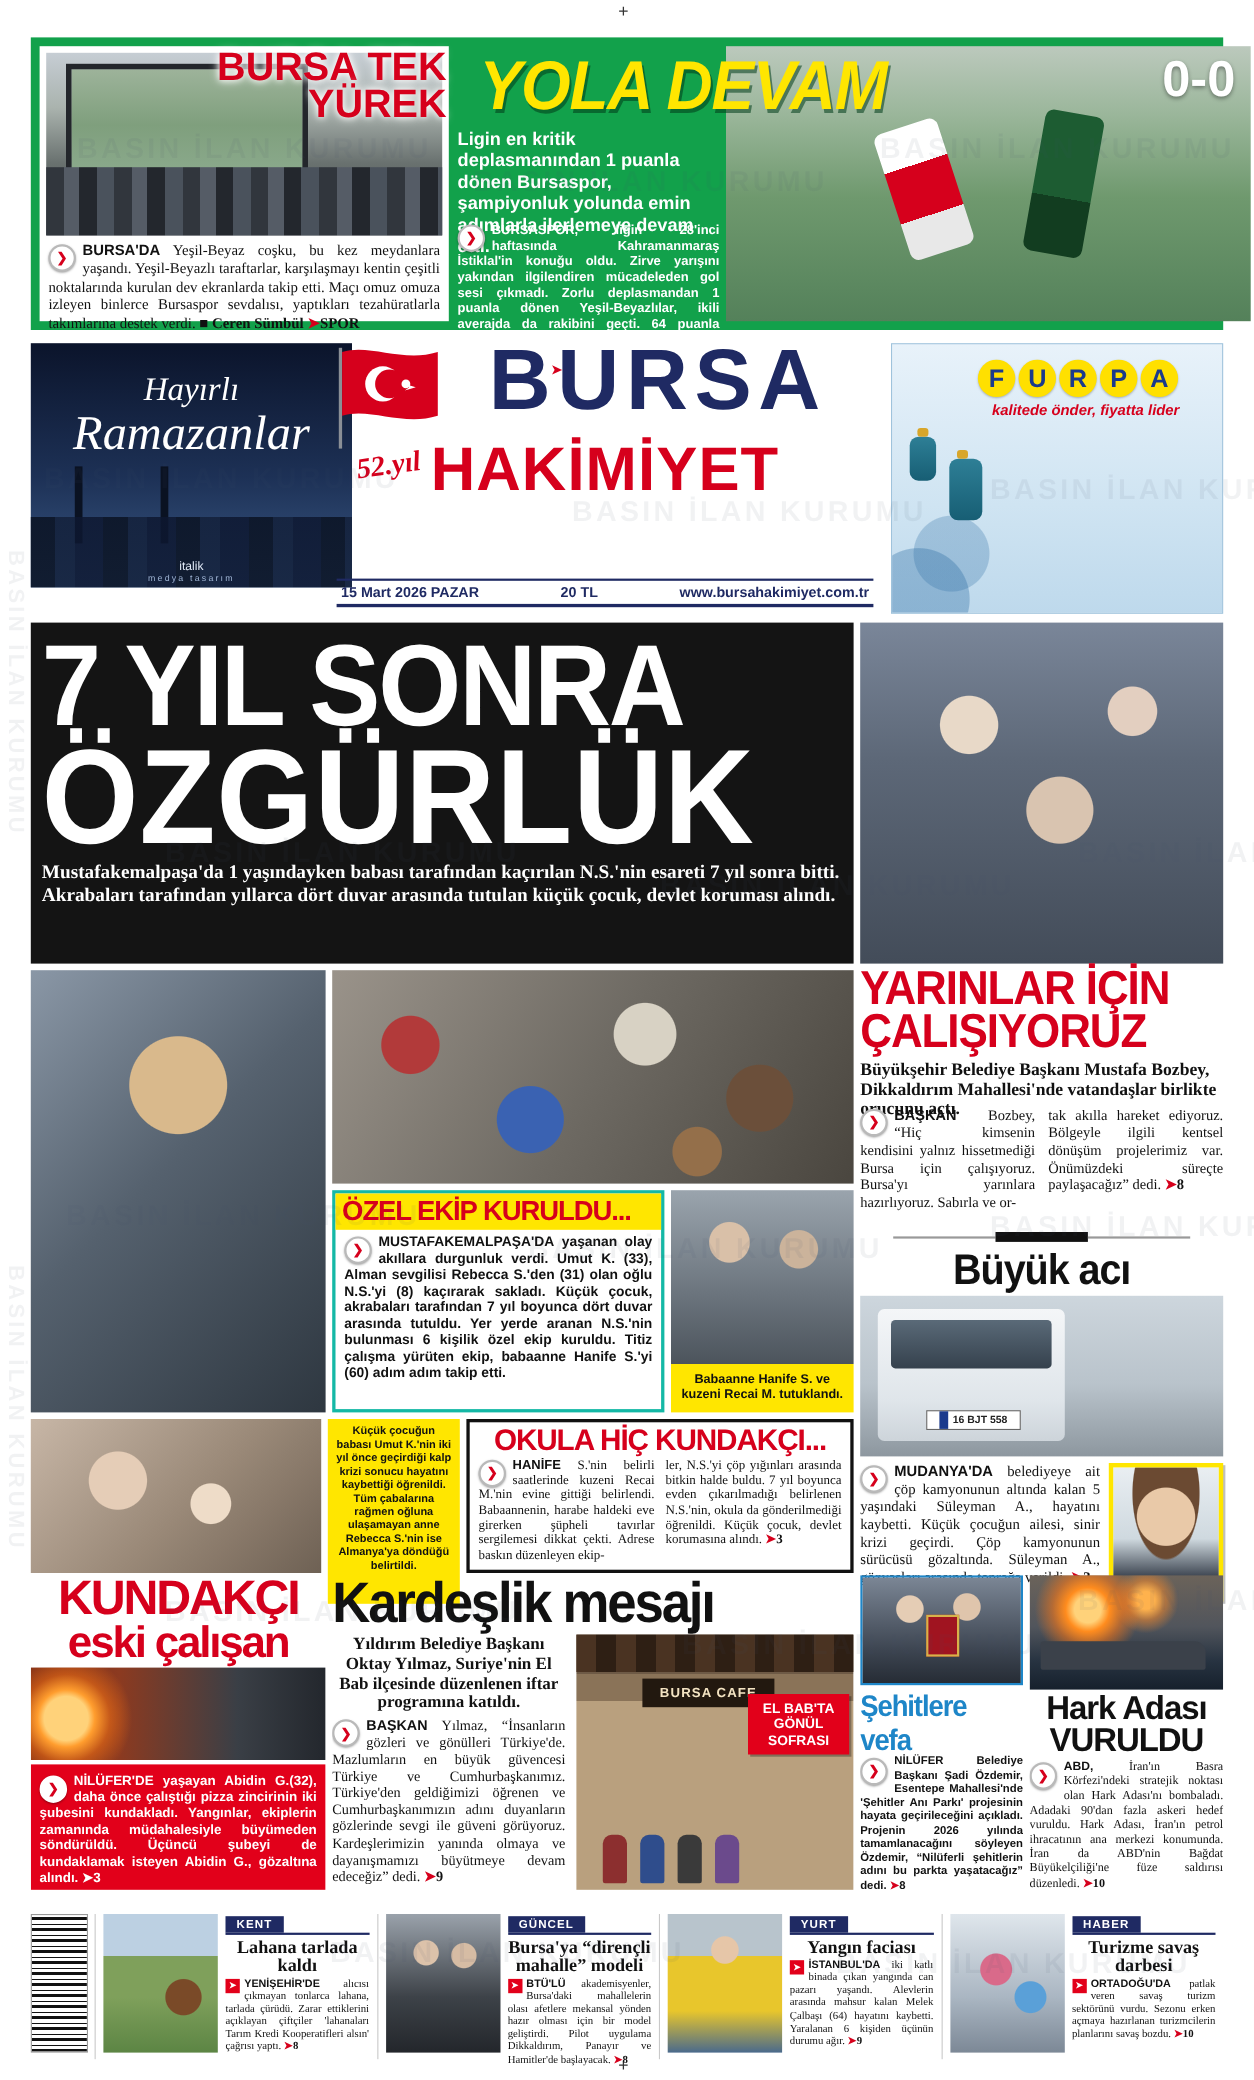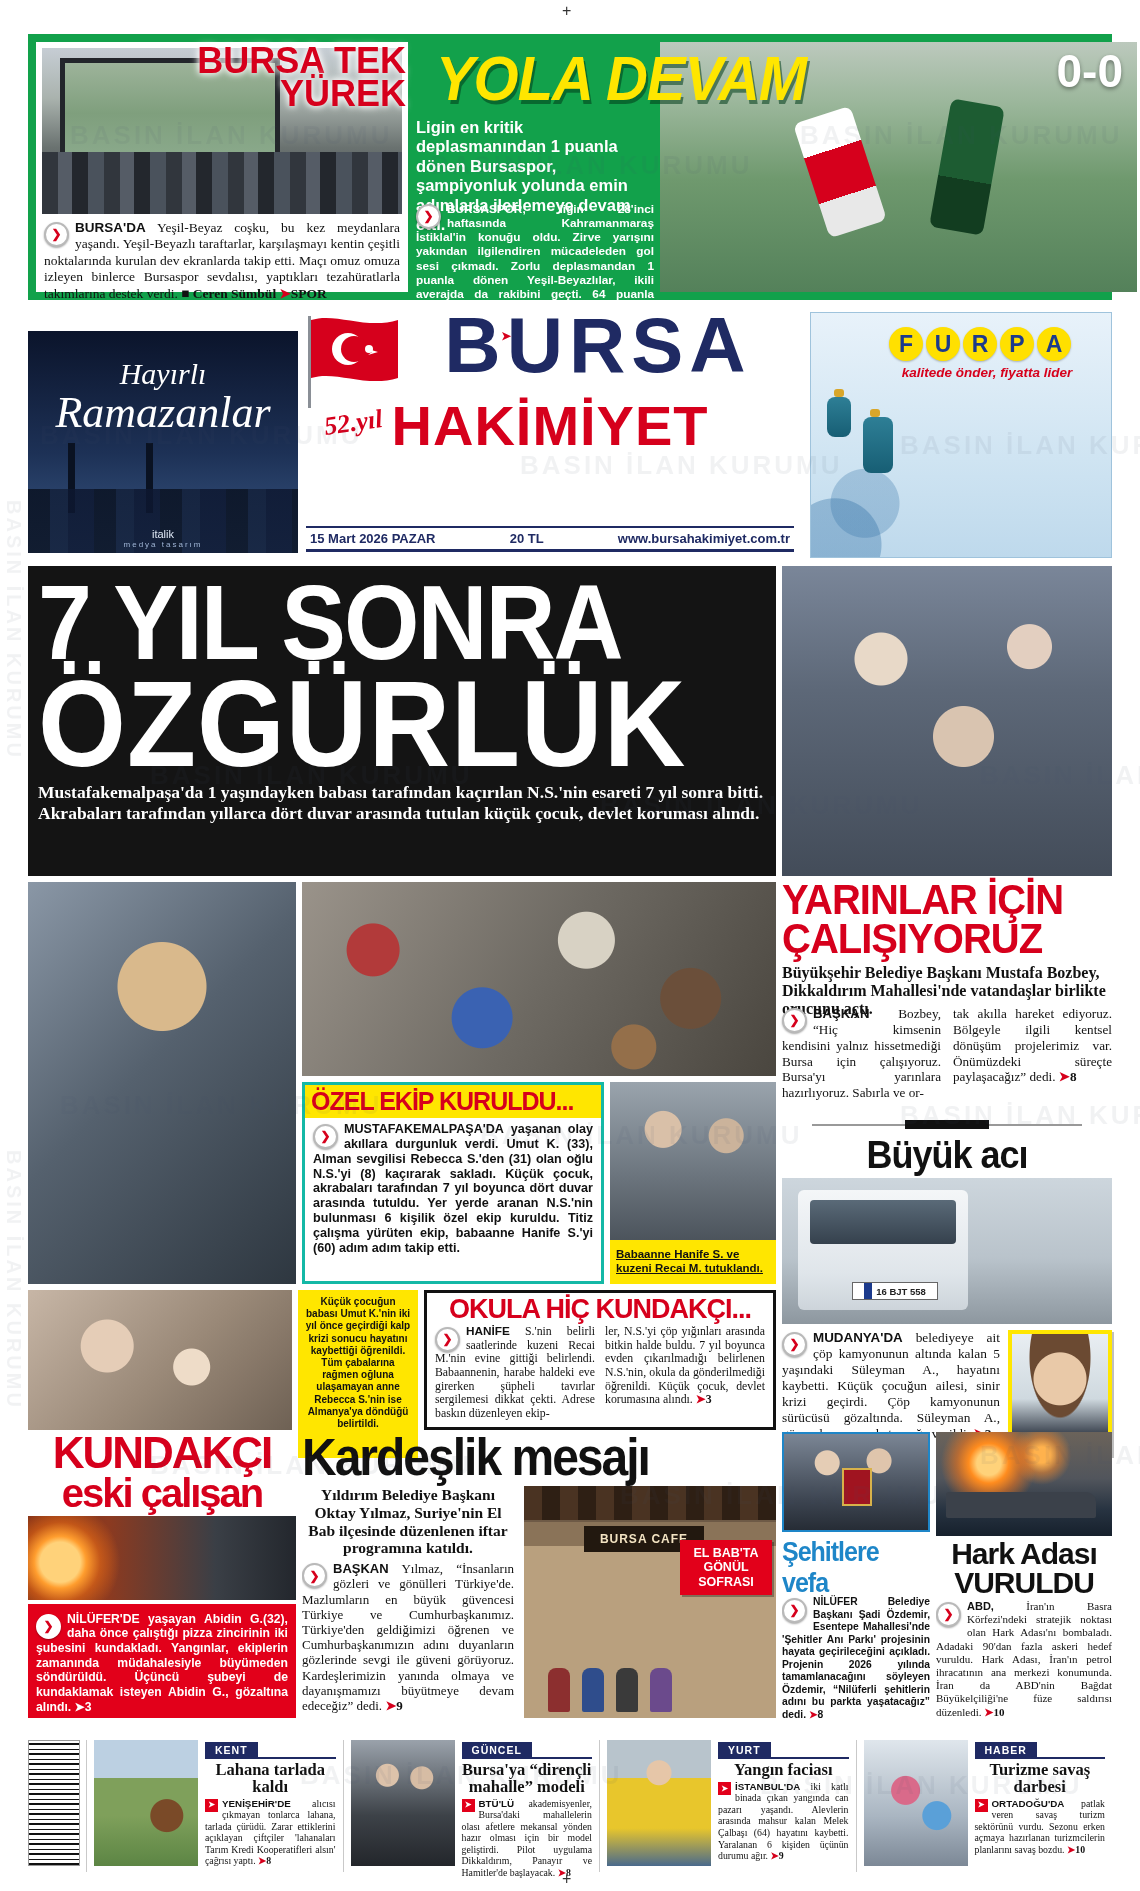--- a/index.html
+++ b/index.html
@@ -29,21 +29,21 @@
   #yola{left:378px;top:8px;width:430px;text-align:center;color:#ffe600;font-weight:900;font-style:italic;
         font-size:58px;letter-spacing:-1px;text-shadow:2px 3px 0 rgba(0,60,25,.55);z-index:4;}
   #gb-deck{left:388px;top:84px;width:238px;color:#fff;font-weight:900;font-size:16.5px;line-height:1.18;}
   #gb-body{left:388px;top:168px;width:238px;color:#fff;font-weight:700;font-size:11.8px;line-height:1.2;}
   #gb-kick{font-weight:900;}
   #gb-kick .kick-num{color:#fff;}
   #match-photo{left:632px;top:8px;width:444px;height:250px;background:linear-gradient(180deg,#bcc9bd 0%,#9ab69a 25%,#6f996e 55%,#54815a 100%);padding-left:33px;}
   .player{position:absolute;border-radius:8px;}
   #score{right:14px;top:2px;color:#fff;font-weight:900;font-size:46px;text-shadow:0 2px 4px rgba(0,0,0,.4);}
   
-  #ramazan-ad{left:28px;top:331px;width:270px;height:222px;background:linear-gradient(180deg,#0b142b 0%,#1d3156 55%,#3b5a86 100%);color:#fff;}
+  #ramazan-ad{left:28px;top:312px;width:292px;height:222px;background:linear-gradient(180deg,#0b142b 0%,#1d3156 55%,#3b5a86 100%);color:#fff;}
   #rz1{width:100%;text-align:center;margin-top:26px;font-family:"Liberation Serif",serif;font-style:italic;font-size:30px;}
   #rz2{width:100%;text-align:center;font-family:"Liberation Serif",serif;font-style:italic;font-size:44px;margin-top:-4px;}
   #rz-city{position:absolute;left:0;bottom:0;width:100%;height:64px;opacity:.85;
            background:repeating-linear-gradient(90deg,#0a1222 0 22px,#13203a 22px 40px,#0d1730 40px 66px);}
   .minaret{position:absolute;bottom:40px;width:7px;height:70px;background:#0a1222;}
   #rz-brand{position:absolute;left:0;bottom:4px;width:100%;text-align:center;font-size:11px;color:#dfe8f5;}
   #rz-brand small{display:block;font-size:8px;letter-spacing:2px;color:#9fb4d4;}
   #mh-center{left:306px;top:312px;width:488px;height:246px;}
   #flag{position:absolute;left:0;top:4px;}
   #anniv{position:absolute;left:18px;top:96px;font-family:"Liberation Serif",serif;font-style:italic;font-weight:700;
@@ -90,21 +90,21 @@
       radial-gradient(circle at 70% 85%,#946f4a 0 22px,transparent 23px),
       linear-gradient(120deg,#9a938a 0%,#6e6a63 50%,#4a463f 100%);}
   #ozelbox{left:302px;top:1082px;width:302px;height:202px;background:#fff;border:3px solid #14b8a6;box-sizing:border-box;}
   #ozel-title{background:#ffe600;color:#d6001c;font-weight:900;font-size:25px;letter-spacing:-1px;padding:2px 6px;}
   #ozel-body{padding:4px 8px;font-weight:700;font-size:12.6px;line-height:1.18;}
   #grandma-photo{left:610px;top:1082px;width:166px;height:158px;background:
       radial-gradient(circle at 32% 30%,#d9c0a8 0 18px,transparent 19px),
       radial-gradient(circle at 70% 34%,#cbb39b 0 17px,transparent 18px),
       linear-gradient(180deg,#9aa4ad 0%,#6b747d 60%,#4c545c 100%);}
   #grandma-cap{left:610px;top:1240px;width:166px;height:44px;background:#ffe600;font-weight:900;font-size:11.5px;
-               text-align:left;line-height:1.2;display:flex;align-items:center;justify-content:center;padding:0 6px;box-sizing:border-box;text-decoration:underline;}
+               text-align:center;line-height:1.2;display:flex;align-items:center;justify-content:center;padding:0 6px;box-sizing:border-box;}
   #family-photo{left:28px;top:1290px;width:264px;height:140px;background:
       radial-gradient(circle at 30% 40%,#e7cdb4 0 26px,transparent 27px),
       radial-gradient(circle at 62% 55%,#f0dcc6 0 18px,transparent 19px),
       linear-gradient(135deg,#c9b6a4 0%,#9b8875 55%,#6f6152 100%);filter:saturate(.9);}
   #yellow-note{left:298px;top:1290px;width:120px;height:168px;background:#ffe600;font-weight:700;font-size:10px;
                line-height:1.22;text-align:center;padding:6px 6px;box-sizing:border-box;}
   #okulabox{left:424px;top:1290px;width:352px;height:140px;background:#fff;border:3px solid #111;box-sizing:border-box;padding:2px 8px;}
   #okula-title{color:#d6001c;font-weight:900;font-size:27px;letter-spacing:-1px;text-align:center;line-height:1.05;}
   .okula-cols{display:flex;gap:10px;margin-top:2px;}
   .okula-col{flex:1;font-family:"Liberation Serif",serif;font-size:11.8px;line-height:1.15;}
@@ -114,21 +114,21 @@
   #yarin-body{left:782px;top:1006px;width:330px;display:flex;gap:12px;}
   .yarin-col{flex:1;font-family:"Liberation Serif",serif;font-size:13.2px;line-height:1.2;}
   #divider{left:812px;top:1120px;width:270px;display:flex;align-items:center;}
   #divider .dl{flex:1;height:2px;background:#999;}
   #divider .db{width:84px;height:9px;background:#111;}
   #buyuk-head{left:782px;top:1132px;width:330px;text-align:center;font-weight:900;font-size:36px;letter-spacing:-1px;}
   #truck-photo{left:782px;top:1178px;width:330px;height:146px;background:linear-gradient(180deg,#cdd6dd 0%,#b9c3cb 55%,#8d979f 100%);}
   #truck-cab{position:absolute;left:16px;top:12px;width:170px;height:120px;background:linear-gradient(180deg,#f4f6f8,#dfe5ea 70%,#cdd4da);border-radius:6px;}
   #truck-ws{position:absolute;left:12px;top:10px;width:146px;height:44px;background:linear-gradient(180deg,#5a6a78,#35414d);border-radius:4px;}
   #truck-plate{position:absolute;left:44px;bottom:10px;width:84px;height:16px;background:#fff;border:1px solid #666;
-               font-weight:700;font-size:9.5px;display:flex;align-items:center;justify-content:center;color:#222;margin-left:10px;}
+               font-weight:700;font-size:9.5px;display:flex;align-items:center;justify-content:center;color:#222;}
   #truck-plate:before{content:"";display:block;width:8px;height:100%;background:#1b3a8c;margin-right:4px;}
   #buyuk-body{left:782px;top:1330px;width:330px;font-family:"Liberation Serif",serif;font-size:13.4px;line-height:1.2;}
   #boy-frame{float:right;width:96px;height:118px;border:4px solid #ffe600;box-shadow:2px 2px 0 rgba(0,0,0,.25);margin:0 0 4px 8px;
              background:radial-gradient(circle at 50% 38%,#e9c9a8 0 26px,transparent 27px),
              radial-gradient(ellipse at 50% 20%,#6b4a32 0 30px,transparent 31px),
              linear-gradient(180deg,#e9eef2 0%,#cfd9df 55%,#39414d 85%);}
   
   #kundakci{left:28px;top:1432px;width:268px;height:294px;overflow:hidden;}
   #kund-head{color:#d6001c;font-weight:900;text-align:center;font-size:44px;line-height:.95;letter-spacing:-2px;}
   #kund-head .l2{font-size:40px;}

